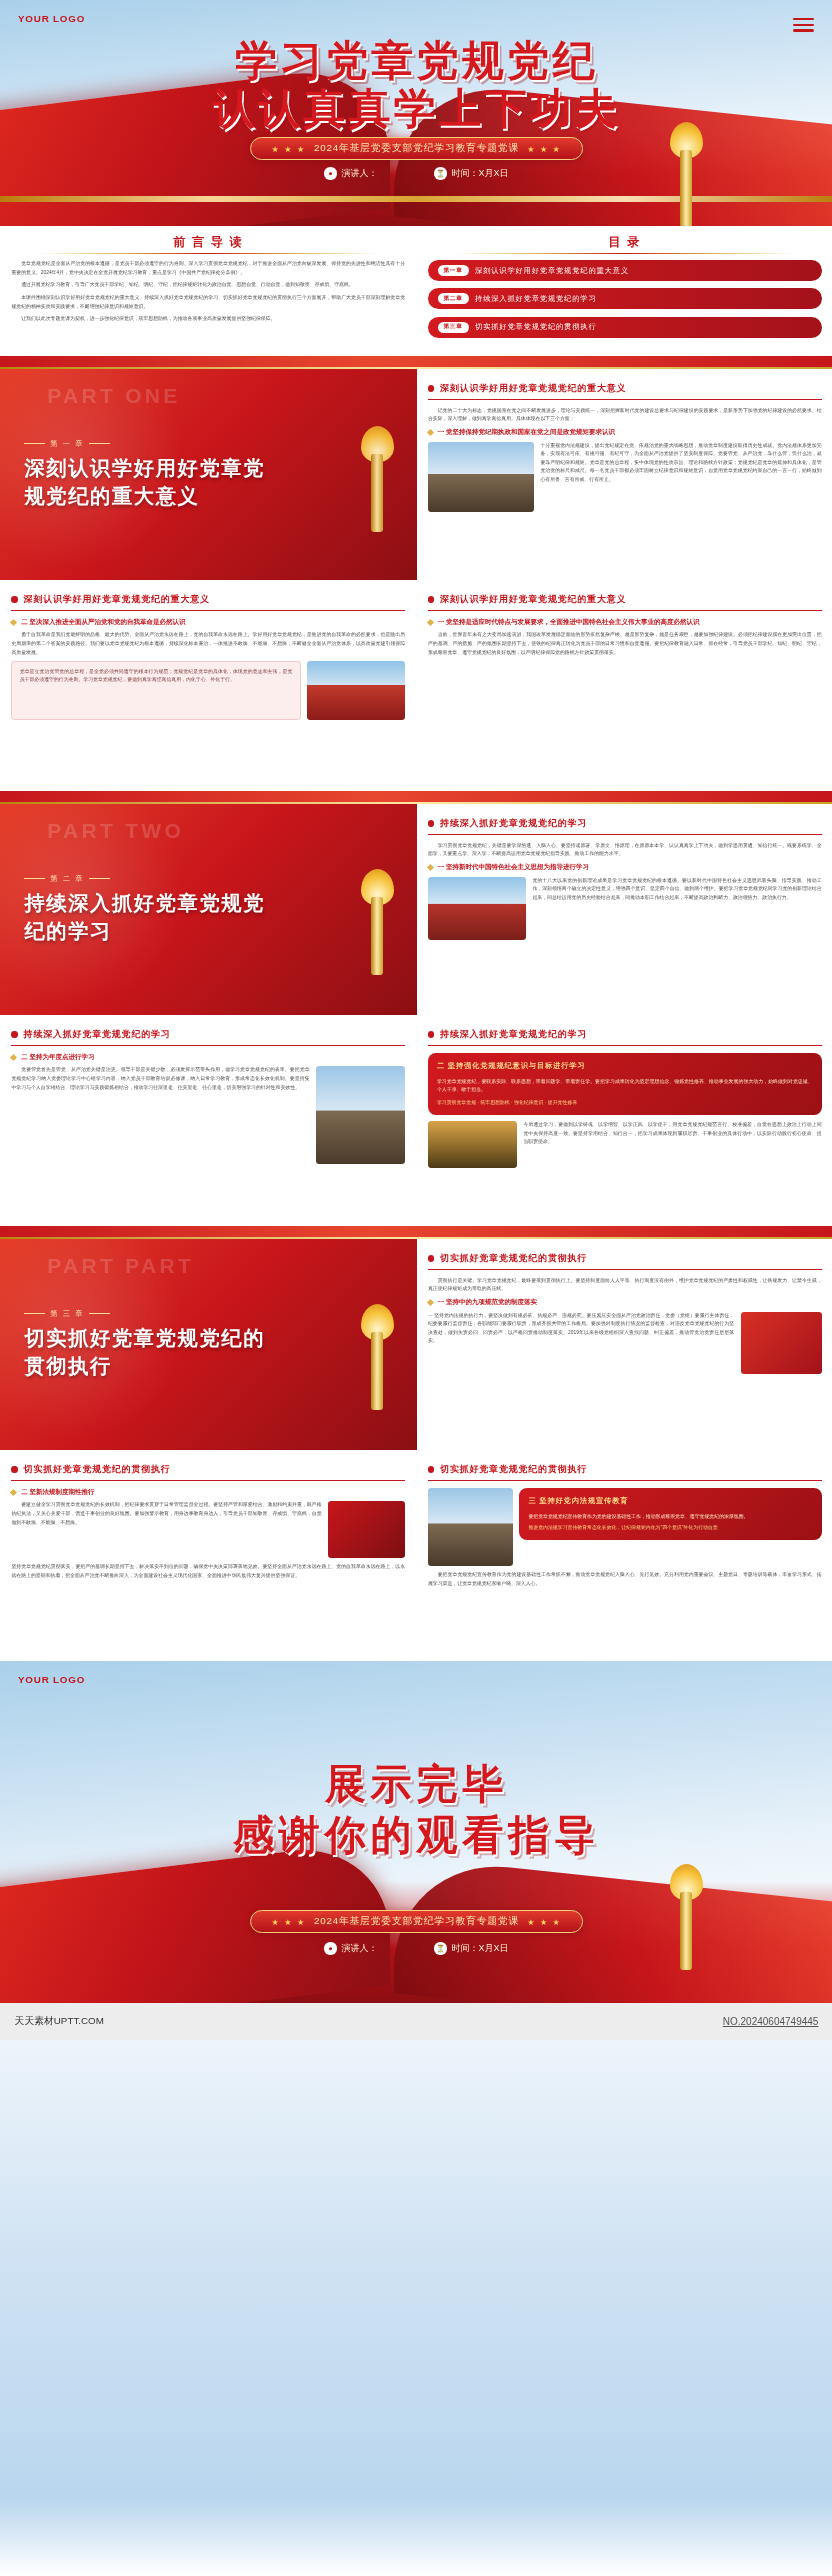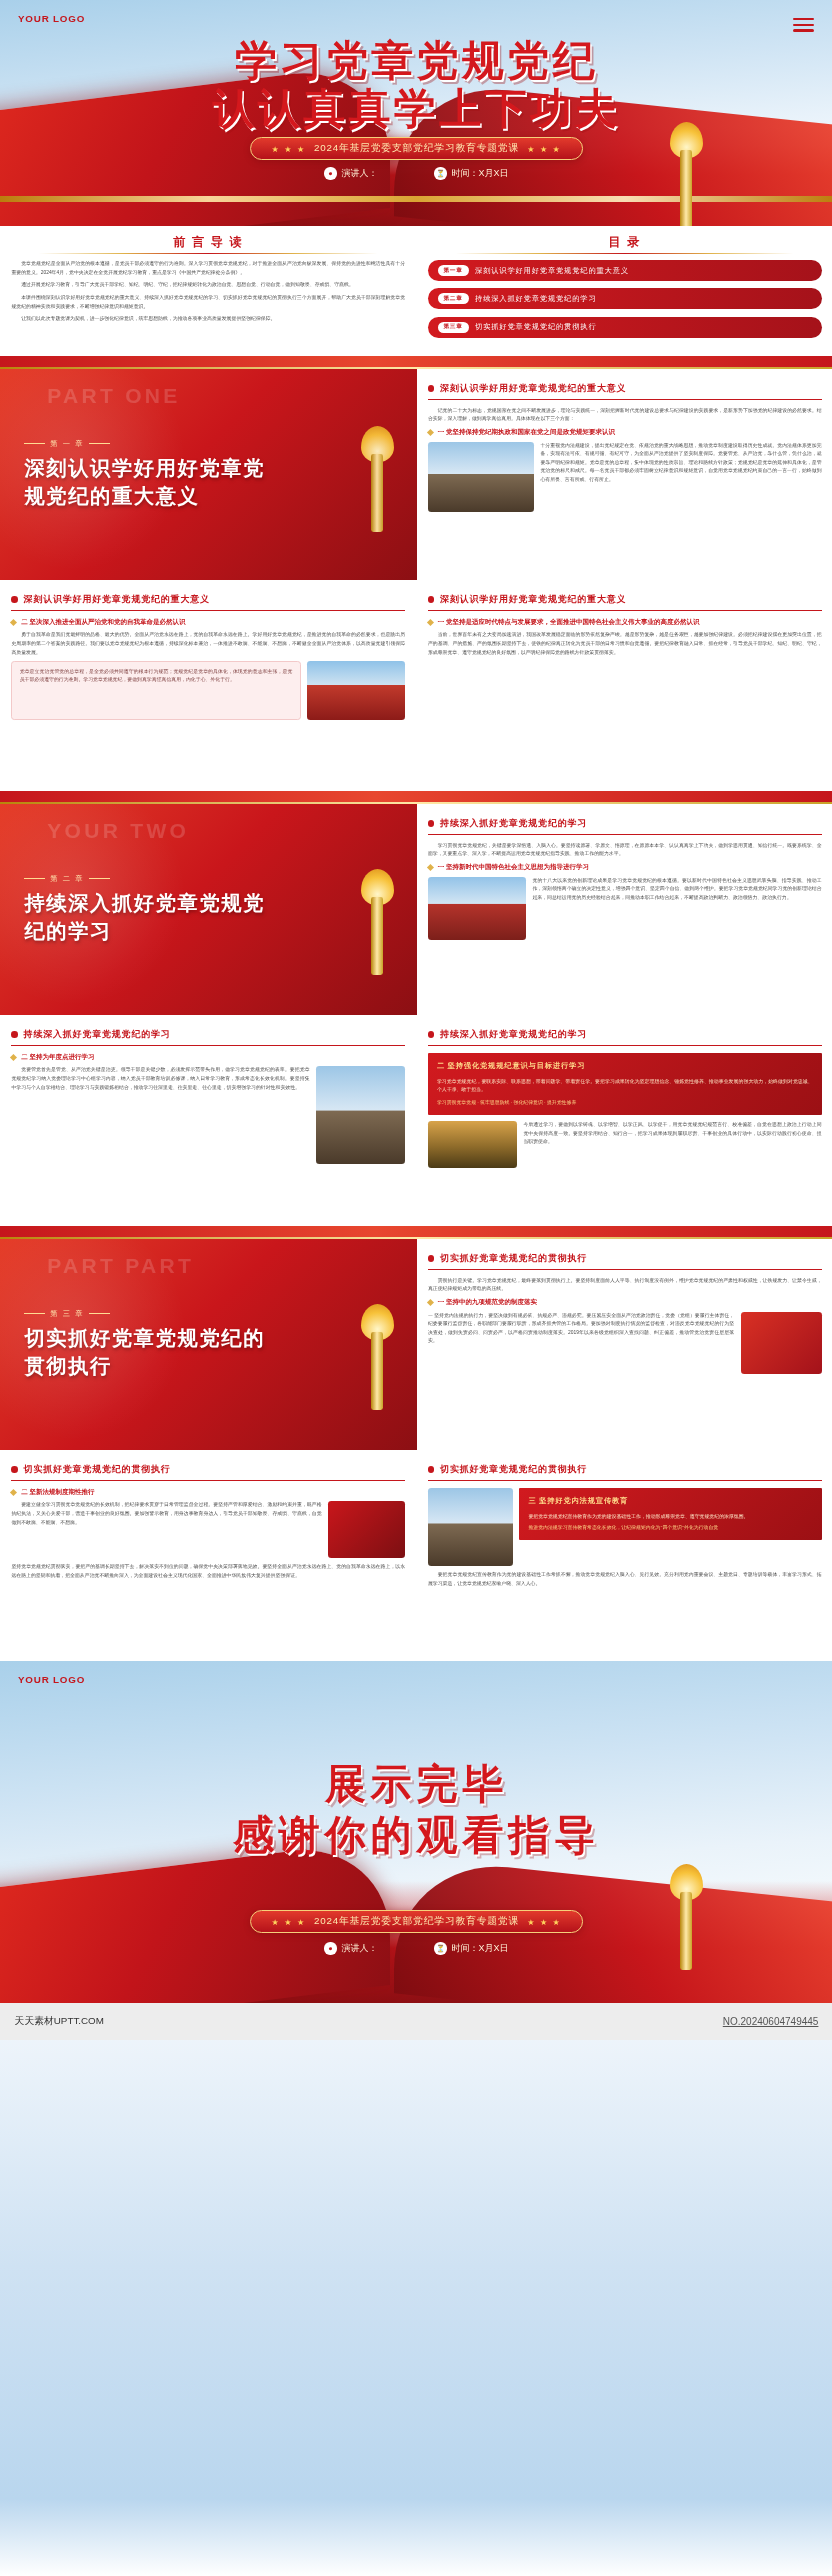--- a/index.html
+++ b/index.html
@@ -157,22 +157,22 @@
     font-size:6.5px;font-weight:bold;color:#c5161c;margin:3.3px 0 4.9px 0;
   }
   .sub-head .sq{width:4.9px;height:4.9px;background:#e0b24a;transform:rotate(45deg);flex:none;}
 
   .pink-box{
     background:#fdeeee;border:0.8px solid #f3c9c9;border-radius:3.3px;
     padding:5.7px 7.3px;font-size:4.9px;line-height:1.7;color:#7a3a3a;text-align:justify;
   }
   .red-box{
     background:linear-gradient(135deg,#d21a1f,#9b1014);
-    border-radius:1px;padding:7.3px 9px;color:#ffe9c8;
-    font-size:4.9px;line-height:1.75;text-align:justify;position:relative;overflow:hidden;font-family:Liberation Serif, serif;
+    border-radius:8px;padding:7.3px 9px;color:#ffe9c8;
+    font-size:4.9px;line-height:1.75;text-align:justify;position:relative;overflow:hidden;
   }
   .red-box h4{margin:0 0 4.9px 0;font-size:7.3px;color:#ffd98a;letter-spacing:0.8px;}
 
   .photo{
     width:100%;height:100%;border-radius:3.3px;position:relative;overflow:hidden;
   }
   .ph-lion{background:linear-gradient(180deg,#9cc6e6,#d7e7f4 45%,#7e6a52 46%,#4a3a2a);}
   .ph-gate{background:linear-gradient(180deg,#93c3e8,#d2e5f3 42%,#b5332b 43%,#7c1f1a);}
   .ph-flag{background:linear-gradient(135deg,#d93024,#a3121a);}
   .ph-pillar{background:linear-gradient(180deg,#8fc2e8,#cde2f1 40%,#c23a2c 41%,#8c1b18);}
@@ -384,21 +384,21 @@
         </div>
       </div>
     </div>
   </div>
 
   <div class="strip"></div>
 
   <div class="grid2">
     <div class="cell tall">
       <div class="red-banner">
-        <div class="watermark">YOUR TWO</div>
+        <div class="watermark">PART TWO</div>
         <div class="chap-tag">
           <i class="ln"></i>
             <span>第 二 章</span>
             <i class="ln"></i>
         </div>
         <div class="chap-title" style="white-space:pre-line">持续深入抓好党章党规党
 纪的学习</div>
         <div class="torch" style="right:14.6px;top:65px">
           <div class="flame"></div>
             <div class="stick"></div>

